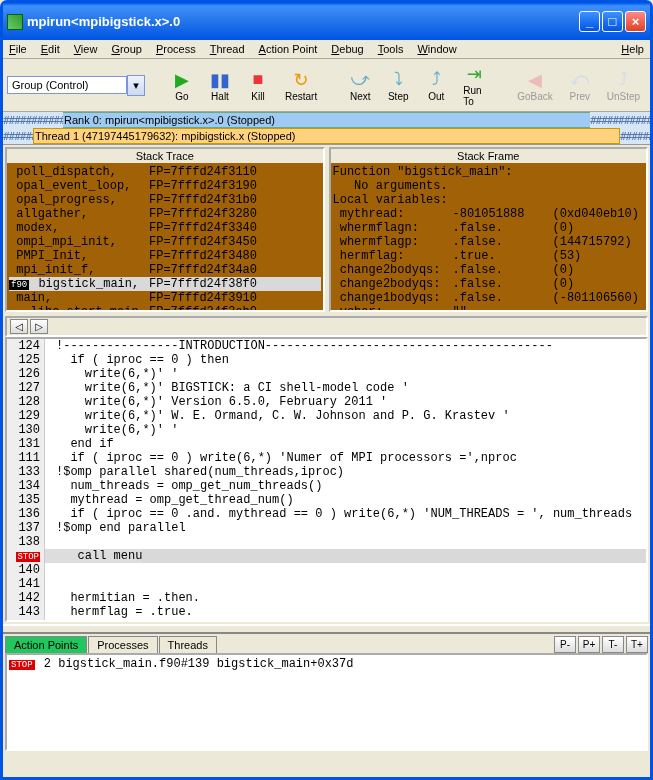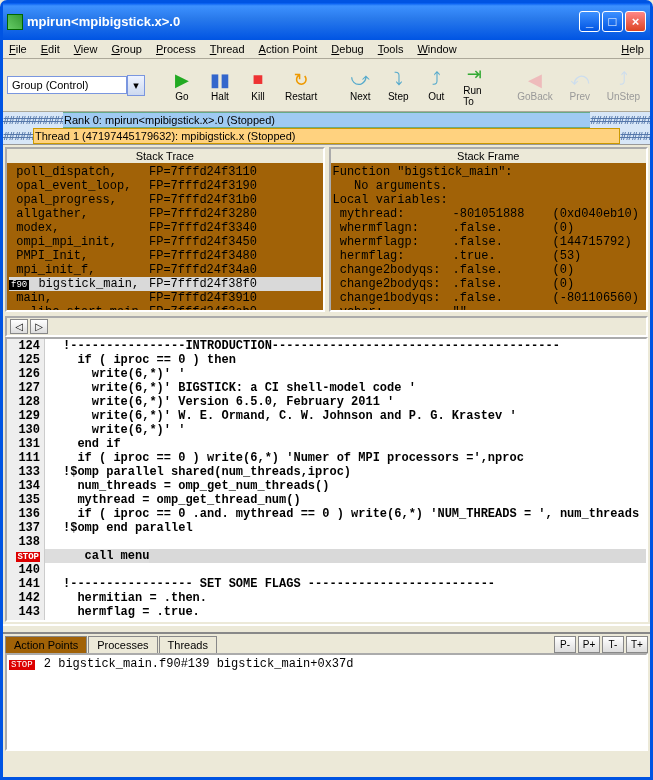--- a/index.html
+++ b/index.html
@@ -34,29 +34,29 @@
   .panel-body .row{display:flex;}
   .panel-body .c1{width:140px;overflow:hidden;}
   .panel-body .c2{flex:1;overflow:hidden;}
   .hl { background:#d9d9d9;}
   .f90badge{background:#000;color:#fff;font-size:9px;padding:0 2px;margin-right:2px;}
   .funcbar { background:#ece9d8; text-align:center; padding:1px; border:2px inset #fff; margin:2px 2px 0 2px; display:flex;align-items:center;}
   .funcbar .txt{flex:1;}
   .funcbar .nav{display:flex;gap:2px;margin:0 2px;}
   .navbtn{width:18px;height:15px;border:1px solid #888;background:linear-gradient(#fff,#ddd);font-size:10px;display:flex;align-items:center;justify-content:center;}
   .code { border:2px inset #fff; margin:0 2px 2px 2px; background:#fff; font-family:"Courier New",monospace; font-size:12px; overflow:auto; height:285px;}
-  .code .line{display:flex;font-weight:bold;}
+  .code .line{display:flex;}
   .code .gutter{width:38px;text-align:right;padding:0 4px;color:#000;background:#eee;border-right:1px solid #ccc;}
   .code .stop{background:#d00;color:#fff;font-size:9px;padding:0 1px;}
-  .code .src{padding-left:18px;white-space:pre;}
+  .code .src{padding-left:11px;white-space:pre;}
   .code .line.hl .src{background:#ddd;}
   .scrollgap{height:10px;background:#ece9d8;border-top:2px solid #fff;border-bottom:2px solid #888;}
   .tabs { display:flex; align-items:flex-end; padding:2px 2px 0 2px; background:#ece9d8;}
   .tab { border:1px solid #888; border-bottom:none; background:#ece9d8; padding:2px 8px; font-size:11px; margin-right:1px;}
-  .tab.active { background:#a16207; }
+  .tab.active { background:#22c55e; }
   .tabs .spacer{flex:1;}
   .tabs .tb{width:22px;height:17px;border:1px solid #888;background:linear-gradient(#fff,#ddd);font-size:10px;display:flex;align-items:center;justify-content:center;margin-left:2px;}
   .tabbody { border:2px inset #fff; margin:0 2px 2px 2px; background:#fff; height:98px; font-family:"Courier New",monospace;font-size:12px; padding:2px;}
   .stopbadge{background:#d00;color:#fff;font-size:9px;padding:0 2px;margin-right:2px;}
   .sf .r{display:flex;}
   .sf .k{width:120px;}
   .sf .v1{width:100px;}
 </style>
 </head>
 <body>
@@ -244,21 +244,20 @@
       <div class="line hl">
         <div class="gutter"><span class="stop">STOP</span></div>
         <div class="src">   call menu</div>
       </div>
       <div class="line">
         <div class="gutter">140</div>
         <div class="src"></div>
       </div>
       <div class="line">
         <div class="gutter">141</div>
-        <div class="src">!----------------- SET SOME FLAGS --------------------------</div>
       </div>
       <div class="line">
         <div class="gutter">142</div>
         <div class="src">  hermitian = .then.</div>
       </div>
       <div class="line">
         <div class="gutter">143</div>
         <div class="src">  hermflag = .true.</div>
       </div>
       <div class="line">

